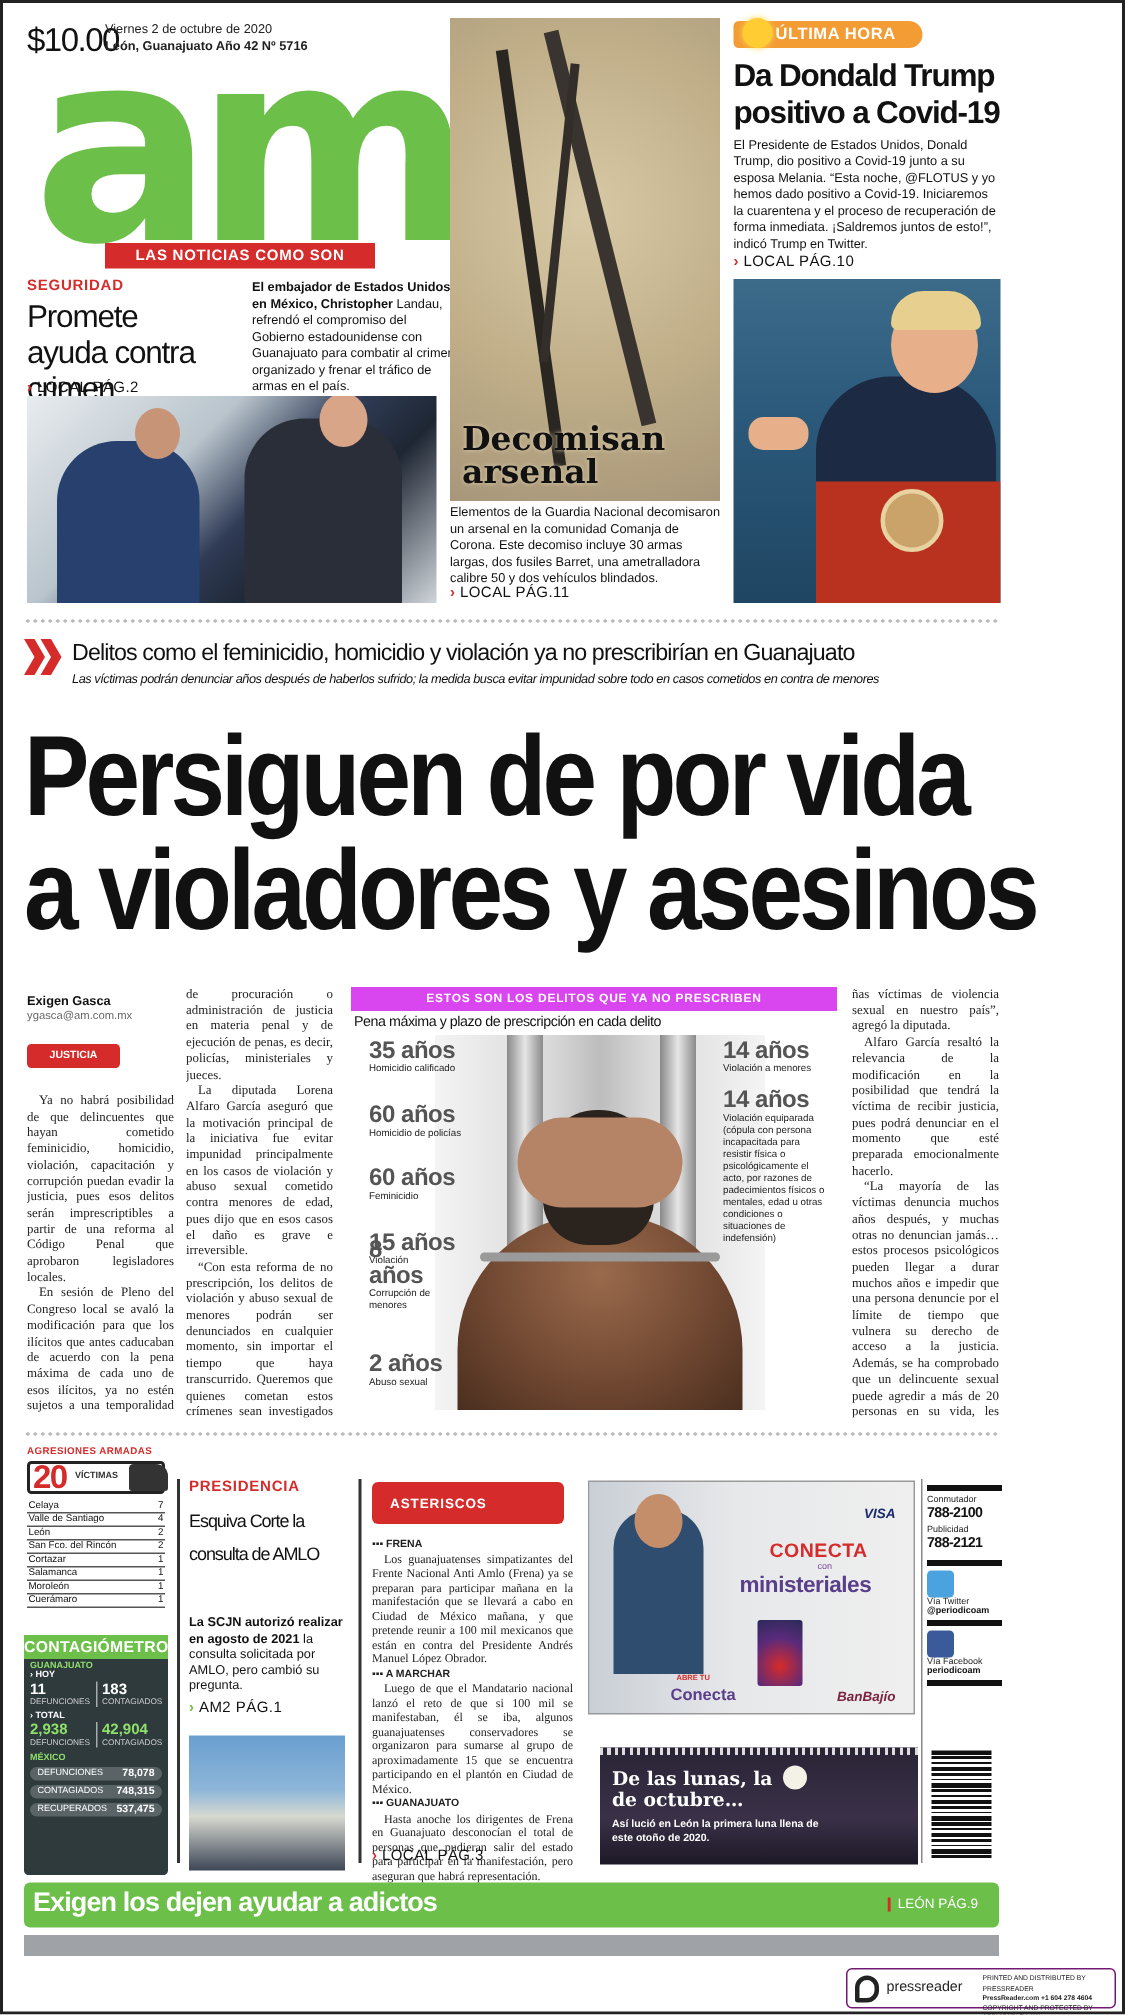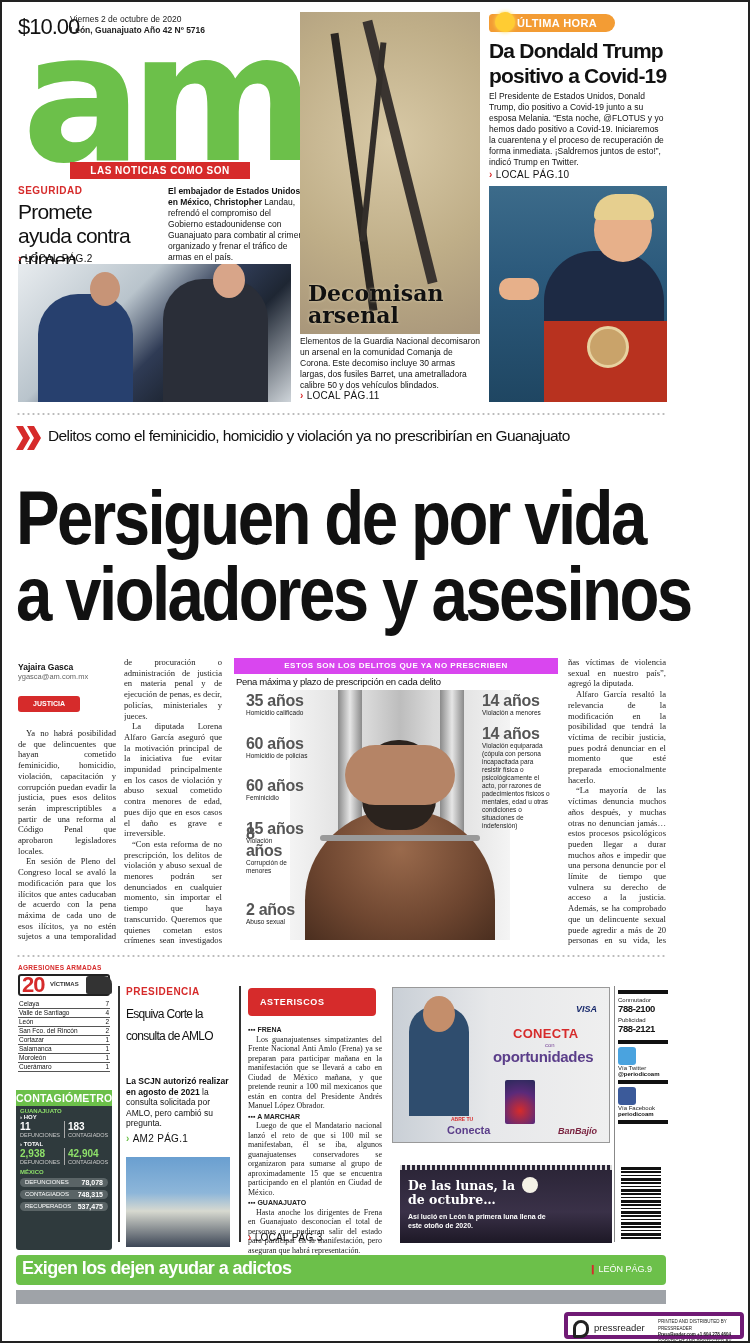--- a/index.html
+++ b/index.html
@@ -142,21 +142,21 @@
   .side .social { width:18px; height:18px; border-radius: 3px; margin-top: 3px; }
   .side .handle { font-size: 6px; font-weight: bold; }
   .barcode { left: 619px; top: 1165px; width: 40px; height: 72px; background: repeating-linear-gradient(180deg,#111 0 3px,#fff 3px 4px,#111 4px 6px,#fff 6px 8px,#111 8px 9px,#fff 9px 11px); }
 
   .green-bar { left: 14px; top: 1253px; width: 650px; height: 30px; background: #6cc04a; border-radius: 4px; }
   .green-title { position:absolute; left:6px; top:3px; font-size: 18px; font-weight: bold; color:#fff; letter-spacing: -0.6px; }
   .green-ref { position:absolute; right:14px; top:9px; font-size: 9px; color:#fff; }
   .green-ref .arr { color: #d62b2b; font-weight: bold; margin-right: 2px; }
   .grey-bar { left: 14px; top: 1288px; width: 650px; height: 14px; background: #9fa3a8; }
 
-  .pr { left: 562px; top: 1310px; width: 180px; height: 27px; border: 4px solid #701a75; border-radius: 4px; background:#fff; }
+  .pr { left: 562px; top: 1310px; width: 180px; height: 27px; border: 1px solid #701a75; border-radius: 4px; background:#fff; }
   .pr .logo-p { position:absolute; left:5px; top:4px; width:16px; height:18px; border: 3px solid #222; border-radius: 9px 9px 9px 2px; }
   .pr .name { position:absolute; left:26px; top:6px; font-size: 9.5px; color:#222; }
   .pr .fine { position:absolute; left:90px; top:3px; width:86px; font-size: 4.5px; line-height: 6.5px; color:#222; }
 </style>
 </head>
 <body>
 
 <div class="page">
 
   <div class="abs price">$10.00</div>
@@ -203,26 +203,27 @@
       <div class="seal"></div>
   </div>
 
   <div class="abs dots" style="left:14px; top:410px; width:650px;"></div>
 
   <svg class="abs lead-arrow" viewBox="0 0 26 24">
     <path d="M0 0 L7 0 L14 12 L7 24 L0 24 L7 12 Z" fill="#d62b2b"></path>
     <path d="M11 0 L18 0 L25 12 L18 24 L11 24 L18 12 Z" fill="#d62b2b"></path>
   </svg>
   <div class="abs lead-deck">Delitos como el feminicidio, homicidio y violación ya no prescribirían en Guanajuato</div>
+  <div class="abs lead-sub">Las víctimas podrán denunciar años después de haberlos sufrido; la medida busca evitar impunidad sobre todo en casos cometidos en contra de menores</div>
   <div class="abs headline">
     <div>Persiguen de por vida</div>
     <div>a violadores y asesinos</div>
   </div>
 
-  <div class="abs byline">Yajaira Gasca</div>
+  <div class="abs byline">Exigen Gasca</div>
   <div class="abs byline-mail">ygasca@am.com.mx</div>
   <div class="abs sect-tab">JUSTICIA</div>
 
   <div class="abs col col1">
     <p>Ya no habrá posibilidad de que delincuentes que hayan cometido feminicidio, homicidio, violación, capacitación y corrupción puedan evadir la justicia, pues esos delitos serán imprescriptibles a partir de una reforma al Código Penal que aprobaron legisladores locales.</p>
       <p>En sesión de Pleno del Congreso local se avaló la modificación para que los ilícitos que antes caducaban de acuerdo con la pena máxima de cada uno de esos ilícitos, ya no estén sujetos a una temporalidad y puedan sancionarse aún cuando la víctima presente la denuncia años después de haber sufrido el daño.</p>
   </div>
   <div class="abs col col2">
     <p style="text-indent:0">de procuración o administración de justicia en materia penal y de ejecución de penas, es decir, policías, ministeriales y jueces.</p>
       <p>La diputada Lorena Alfaro García aseguró que la motivación principal de la iniciativa fue evitar impunidad principalmente en los casos de violación y abuso sexual cometido contra menores de edad, pues dijo que en esos casos el daño es grave e irreversible.</p>
@@ -381,21 +382,21 @@
     <p>Hasta anoche los dirigentes de Frena en Guanajuato desconocían el total de personas que pudieran salir del estado para participar en la manifestación, pero aseguran que habrá representación.</p>
   </div>
   <div class="abs pageref ast-ref"><span class="arr">›</span><span>LOCAL PÁG.3</span></div>
 
   <div class="abs ad">
     <div class="man"></div>
       <div class="face"></div>
     <div class="visa">VISA</div>
     <div class="conecta">CONECTA</div>
     <div class="con">con</div>
-    <div class="oport">oportunidades</div>
+    <div class="oport">ministeriales</div>
     <div class="card" style="top:92px;"></div>
     <div class="abre" style="top:128px;">ABRE TU</div>
     <div class="conecta2" style="top:136px;">Conecta</div>
     <div class="banbajio" style="top:138px;font-style:italic;">BanBajío</div>
   </div>
 
   <div class="abs lunas">
     <div class="lunas-strip"></div>
     <div class="moon"></div>
     <div class="t" style="width:120px;">De las lunas, la de octubre…</div>

